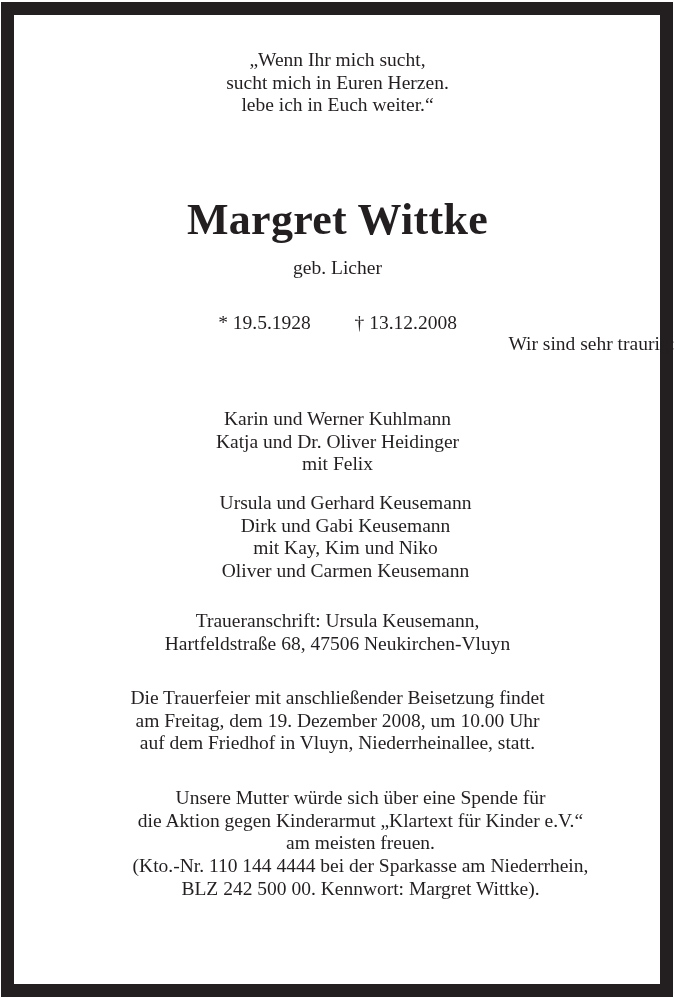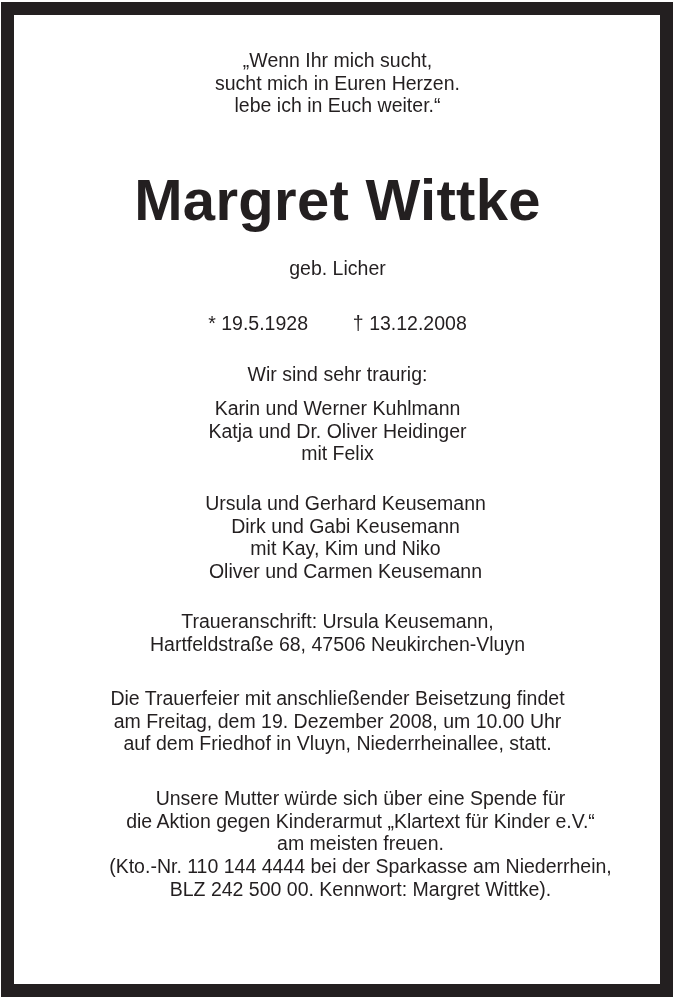--- a/index.html
+++ b/index.html
@@ -27,35 +27,35 @@
       position: absolute;
       left: 0;
       right: 0;
       top: 0;
       text-align: center;
       color: #231f20;
       font-family: "Liberation Sans", sans-serif;
       font-size: 19.5px;
       line-height: 22.7px;
     }
-    .block { position: absolute; left: 0; right: 0; text-align: center; }
+    .block { position: absolute; left: 0; right: 0; text-align: center; font-family: Liberation Serif, serif; }
     .line { display: block; white-space: nowrap; }
     .quote { top: 49px; }
     .name {
-      top: 172px;
+      top: 192px;
       font-weight: bold;
-      font-size: 58px;
+      font-size: 44px;
       line-height: 56px;
       letter-spacing: 0.3px;
     }
     .maiden { top: 257px; }
     .dates { top: 294px; margin-top: 18px; }
     .dates .sep { display: inline-block; width: 34px; }
-    .sad { top: 363px; }
-    .family1 { top: 397px; }
+    .sad { top: 333px; text-align: right; }
+    .family1 { top: 408px; }
     .family2 { top: 492px; margin-left: 16px; }
     .address { top: 610px; }
     .service { top: 687px; }
     .donation { top: 787px; padding-left: 46px; }
   </style>
 </head>
 <body>
 
 <div class="frame"></div>
 

